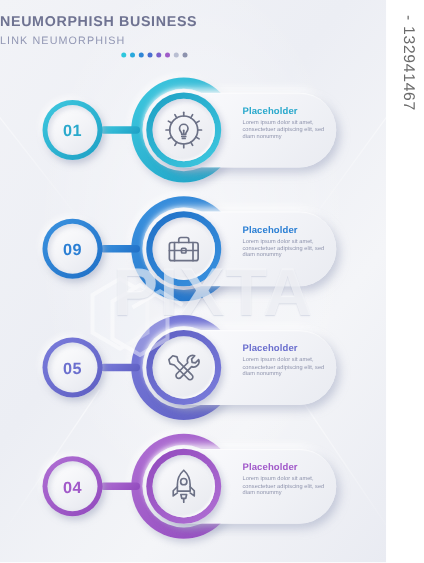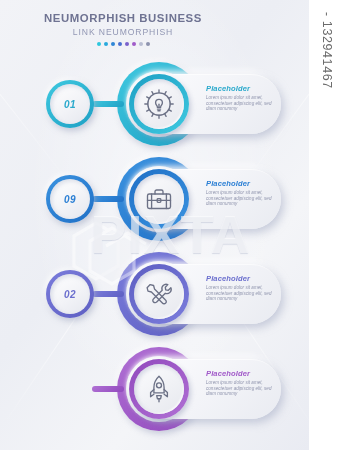--- a/index.html
+++ b/index.html
@@ -41,21 +41,21 @@
   .crease.c3 { width: 1px; height: 140px; left: 40px;  top: 300px; transform: rotate(34deg); }
   .crease.c4 { width: 1px; height: 160px; left: 272px; top: 286px; transform: rotate(-34deg); }
 
   .vignette {
     position: absolute; inset: 0;
     background: radial-gradient(ellipse at 50% 42%, rgba(255,255,255,.55) 0%, rgba(255,255,255,0) 58%);
     pointer-events: none;
   }
 
   
-  .header { position: absolute; left: 0; top: 12px; width: 246px; text-align: center; }
+  .header { position: absolute; left: 0; top: 12px; width: 246px; }
   .title {
     font-size: 11.4px;
     font-weight: bold;
     letter-spacing: .55px;
     color: #6f7392;
     line-height: 13px;
   }
   .subtitle {
     font-size: 8.6px;
     font-weight: normal;
@@ -69,21 +69,21 @@
     display: flex;
     justify-content: center;
     gap: 3px;
   }
   .dot { width: 4px; height: 4px; border-radius: 50%; }
 
   
   .chain { position: absolute; left: 0; top: 0; width: 309px; height: 450px; pointer-events: none; }
 
   
-  .row { position: absolute; left: 16px; width: 309px; height: 96px; font-style: italic; }
+  .row { position: absolute; left: 4px; width: 309px; height: 96px; }
 
   
   .pill {
     position: absolute;
     left: 116px;
     top: 18px;
     width: 149px;
     height: 60px;
     border-radius: 30px;
     background: linear-gradient(135deg, #fdfdff 0%, #f3f4f8 52%, #e9ebf1 100%);
@@ -186,21 +186,21 @@
     background: linear-gradient(145deg, #ffffff 0%, #f2f3f7 55%, #e5e7ee 100%);
     box-shadow: inset 2px 2px 4px rgba(160,168,196,.35);
   }
   .num-label {
     position: absolute;
     inset: 0;
     z-index: 3;
     display: flex;
     align-items: center;
     justify-content: center;
-    font-size: 10px;
+    font-size: 13px;
     font-weight: bold;
     letter-spacing: .4px;
   }
 
   
   .connector {
     position: absolute;
     left: 76px;
     top: 45px;
     width: 32px;
@@ -378,21 +378,21 @@
           <div class="icon-wrap">
             <svg width="32" height="32" viewBox="0 0 32 32">
               <g stroke="#6c7186" fill="none" stroke-width="1.35" stroke-linecap="round" stroke-linejoin="round">
                 <path d="M7.2 6.6l3.4.9.9 3.4 11 11a2.2 2.2 0 1 1-3.1 3.1l-11-11-3.4-.9-.9-3.4z"></path>
                 <path d="M24.8 6.6a4.3 4.3 0 0 0-5.6 5.6l-8.6 8.6a2.2 2.2 0 1 0 3.1 3.1l8.6-8.6a4.3 4.3 0 0 0 5.6-5.6l-2.6 2.6-2.6-.4-.4-2.6z"></path>
               </g>
             </svg>
           </div>
           <div class="connector" style="background:linear-gradient(140deg, #7b7ddc 0%, #5d5ec2 100%)"></div>
           <div class="num-badge" style="background:linear-gradient(140deg, #7b7ddc 0%, #5d5ec2 100%)">
-            <div class="num-label" style="color:#6b6fce">02</div>
+            <div class="num-label" style="color:#6b6fce">05</div>
           </div>
         </div>
         <div class="row" style="top: 341px;">
           <div class="ring-outer" style="background:linear-gradient(140deg, #b070d4 0%, #9149bd 100%)"></div>
           <div class="pill">
             <div class="pill-text">
               <div class="ph-head" style="color:#a159c9">Placeholder</div>
               <div class="ph-body">Lorem ipsum dolor sit amet, consectetuer adipiscing elit, sed diam nonummy</div>
             </div>
           </div>
@@ -403,20 +403,23 @@
                 <path d="M16 3.2c3.3 3 5.1 7 5.1 11.5v5.2h-10.2v-5.2C10.9 10.2 12.7 6.2 16 3.2z"></path>
                 <circle cx="16" cy="12.3" r="2.5"></circle>
                 <path d="M10.9 16.4L7.6 19.6v4.1l3.3-2.4"></path>
                 <path d="M21.1 16.4l3.3 3.2v4.1l-3.3-2.4"></path>
                 <path d="M13.7 22.6h4.6l-.7 3.1h-3.2z"></path>
                 <line x1="16" y1="26.4" x2="16" y2="28.8"></line>
               </g>
             </svg>
           </div>
           <div class="connector" style="background:linear-gradient(140deg, #b070d4 0%, #9149bd 100%)"></div>
+          <div class="num-badge" style="background:linear-gradient(140deg, #b070d4 0%, #9149bd 100%)">
+            <div class="num-label" style="color:#a159c9">04</div>
+          </div>
         </div>
       </div>
 
     <div class="wm">
       <svg class="wm-logo" width="84" height="78" viewBox="0 0 84 78" xmlns="http://www.w3.org/2000/svg">
         <g fill="none" stroke="#ffffff" stroke-width="3.2" opacity=".95">
           <path d="M6 22 L28 9 L50 22 L50 52 L28 65 L6 52 Z" fill="#f3f4f8" fill-opacity=".55"></path>
           <path d="M22 27 L44 14 L66 27 L66 57 L44 70 L22 57 Z" fill="#eceef4" fill-opacity=".5"></path>
           <path d="M38 32 L60 19 L78 30"></path>
         </g>

